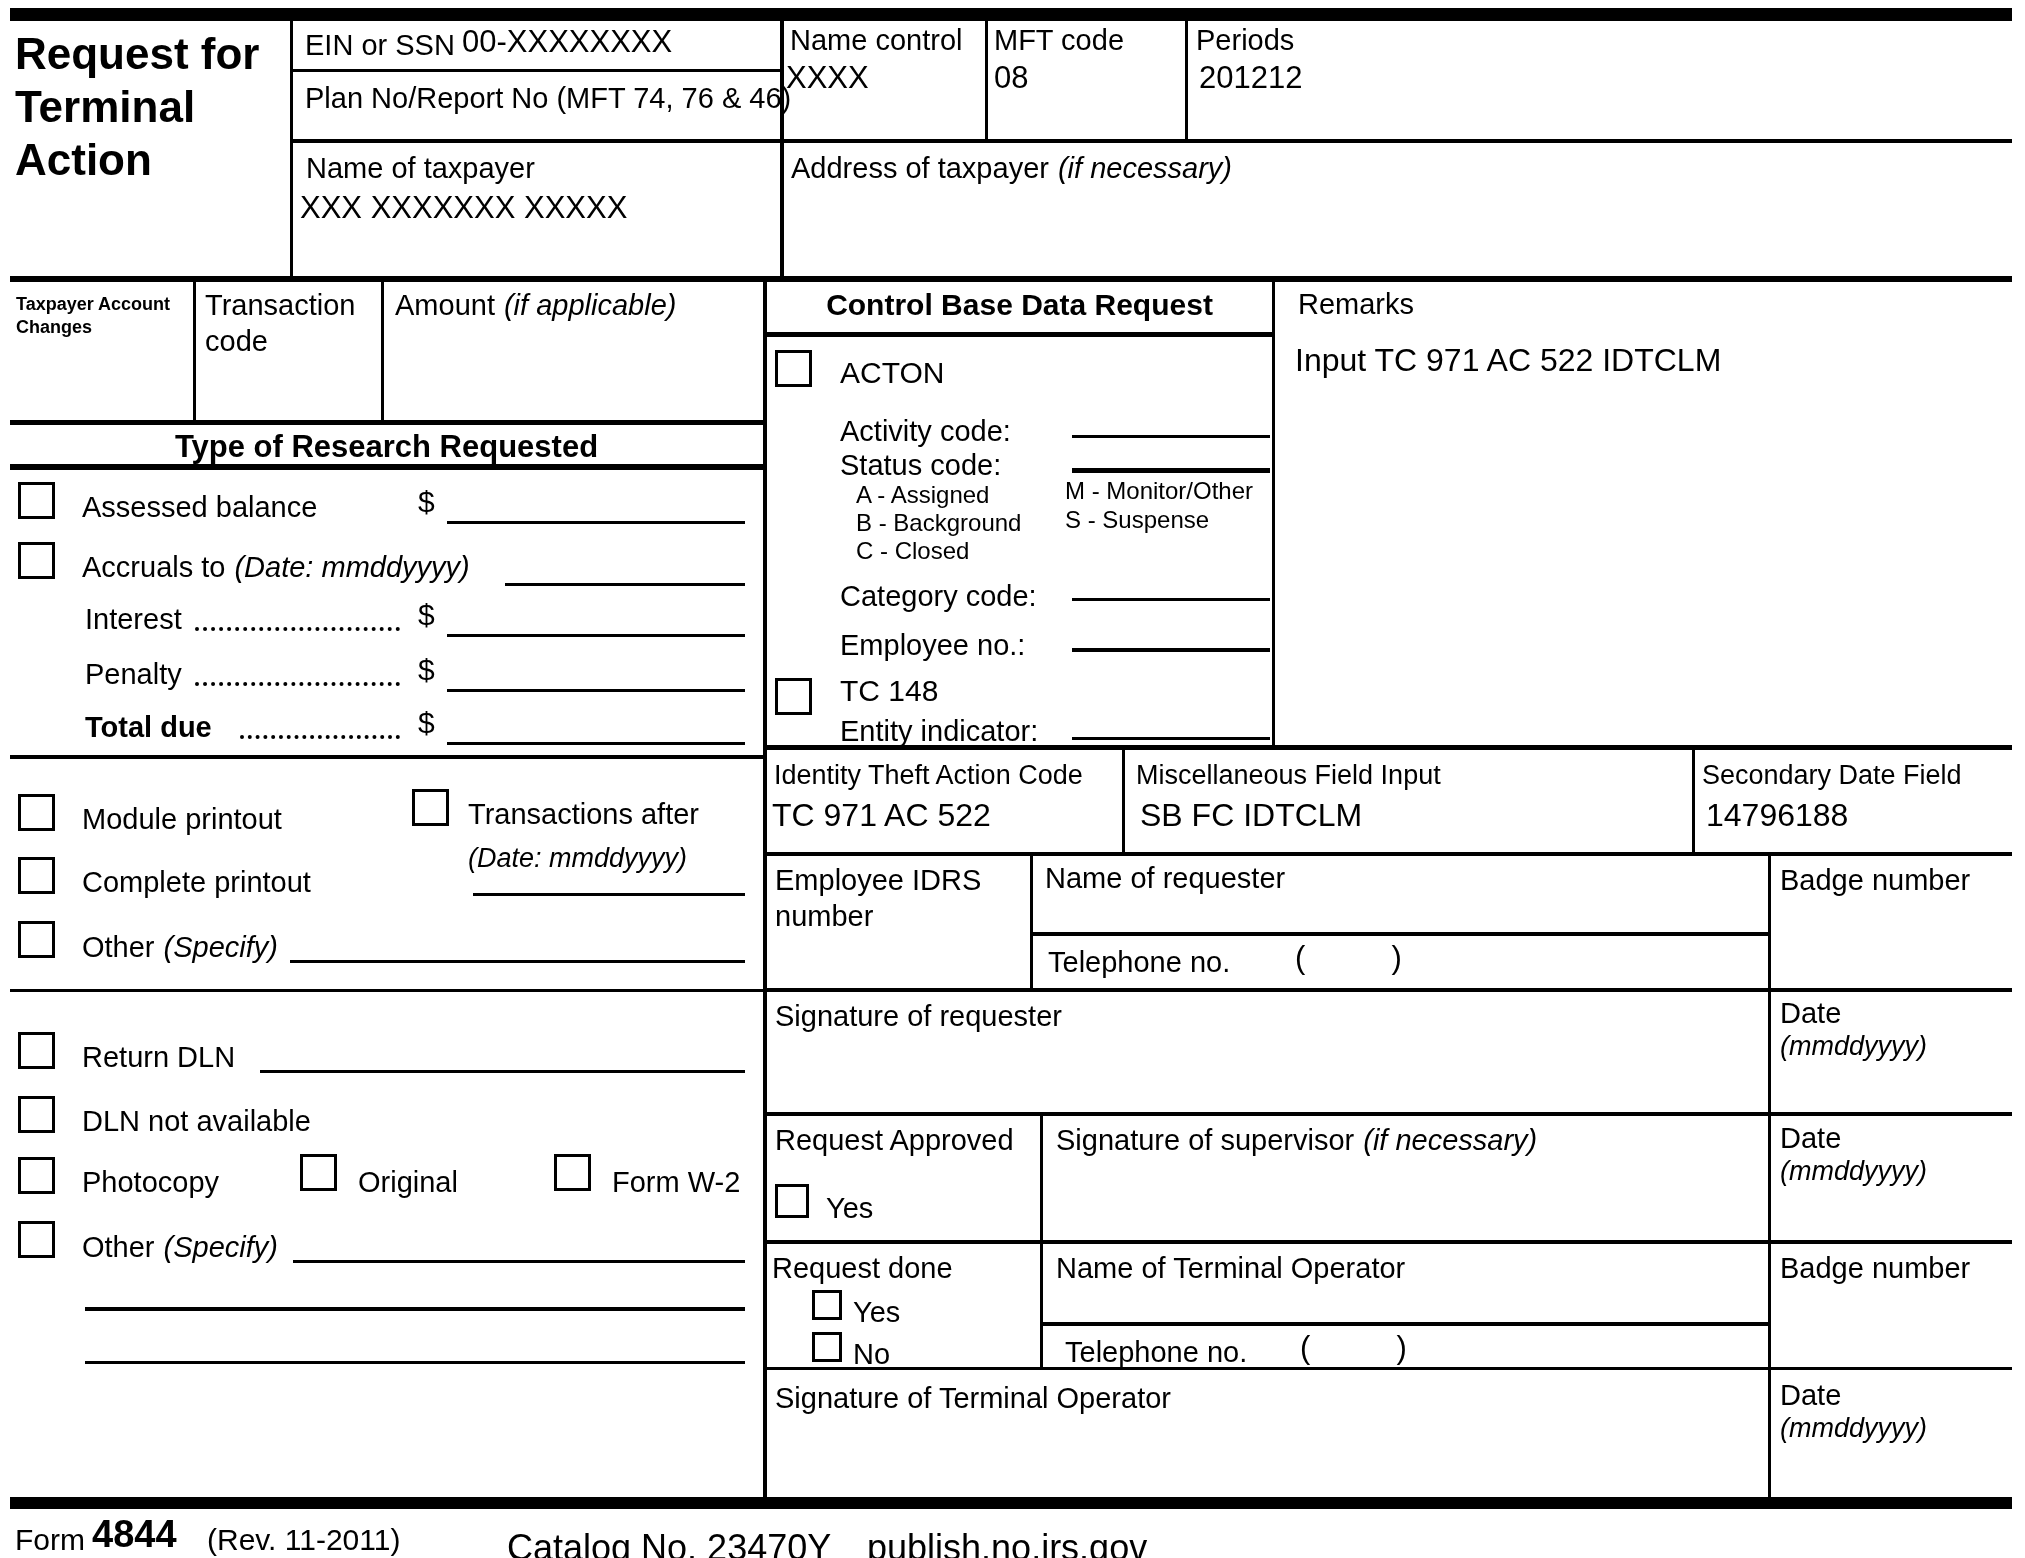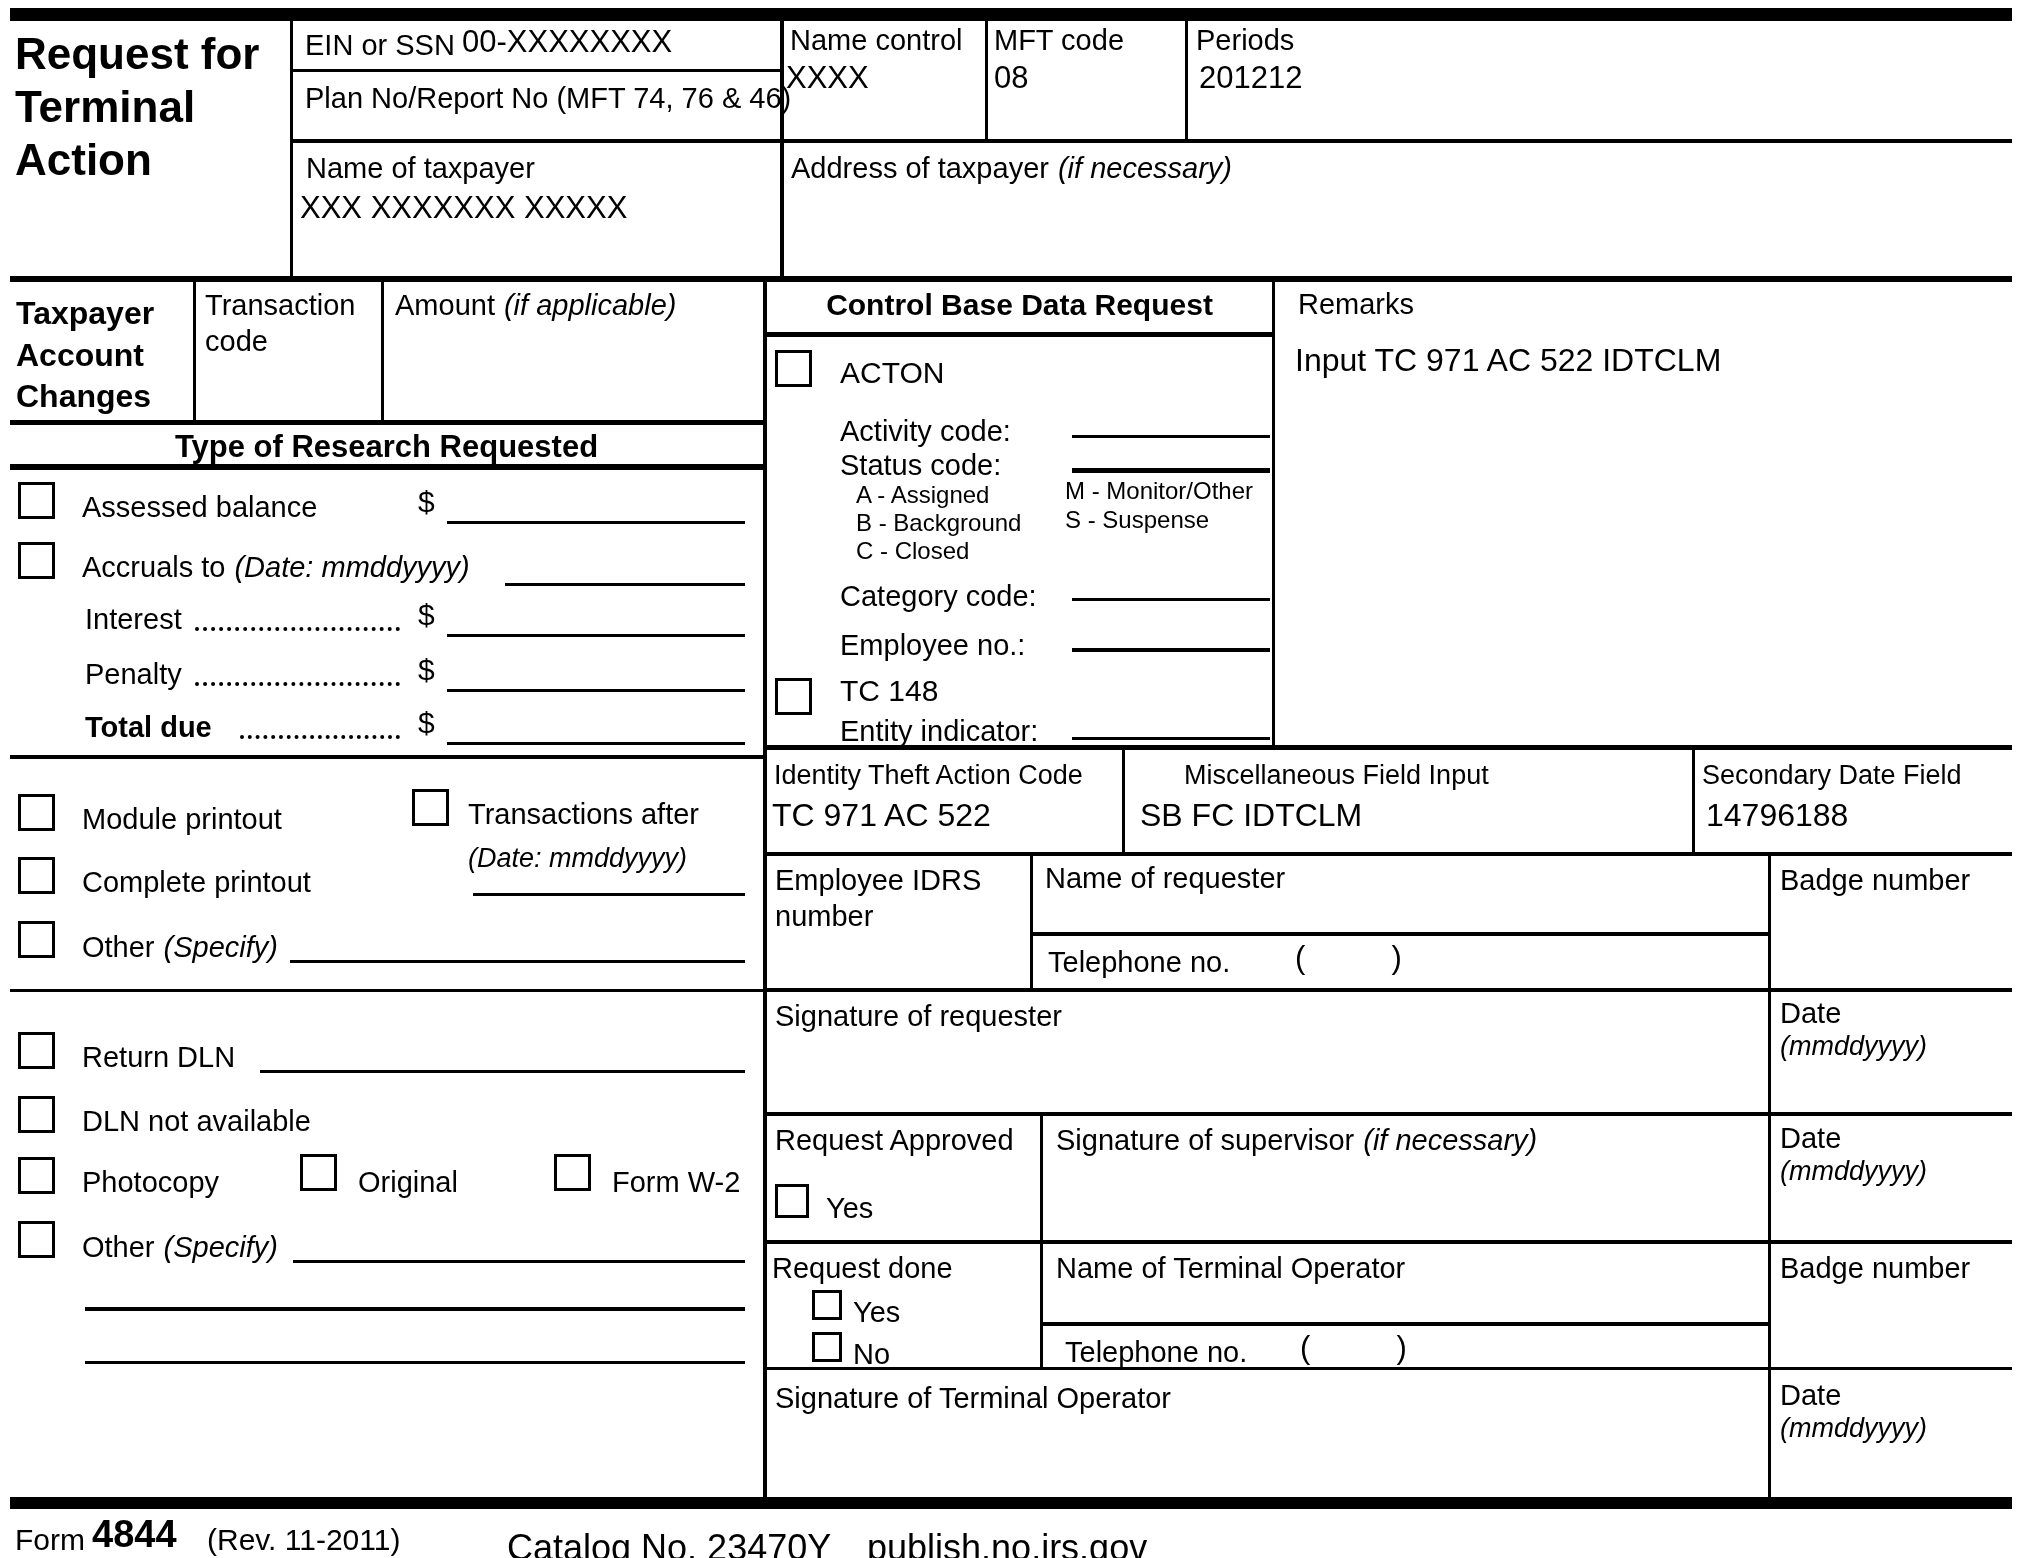--- a/index.html
+++ b/index.html
@@ -57,21 +57,21 @@
 
   <div class="abs t29" style="left:306px;top:150px;">Name of taxpayer</div>
   <div class="abs t31" style="left:300px;top:190px;">XXX XXXXXXX XXXXX</div>
   <div class="abs t29" style="left:791px;top:150px;">
     <span>Address of taxpayer</span><span class="note">(if necessary)</span>
   </div>
 
   <div class="vl" style="left:193px;top:282px;width:3px;height:138px;"></div>
   <div class="vl" style="left:381px;top:282px;width:3px;height:138px;"></div>
   <div class="hl" style="left:10px;top:420px;width:757px;height:5px;"></div>
-  <div class="abs b" style="left:16px;top:293px;width:168px;font-size:32px;line-height:1.3;">Taxpayer Account Changes</div>
+  <div class="abs b" style="left:16px;top:293px;width:168px;font-size:18px;line-height:1.3;">Taxpayer Account Changes</div>
   <div class="abs t29" style="left:205px;top:287px;width:168px;">Transaction code</div>
   <div class="abs t29" style="left:395px;top:287px;">
     <span>Amount</span><span class="note">(if applicable)</span>
   </div>
 
   <div class="abs t31 b ctr" style="left:10px;top:429px;width:753px;">Type of Research Requested</div>
   <div class="hl" style="left:10px;top:464px;width:757px;height:6px;"></div>
 
   <div class="cb" style="left:18px;top:482px;"></div>
   <div class="abs t29" style="left:82px;top:489px;">Assessed balance</div>
@@ -175,21 +175,21 @@
 
   <div class="abs t29" style="left:1298px;top:286px;">Remarks</div>
   <div class="abs t32" style="left:1295px;top:342px;">Input TC 971 AC 522 IDTCLM</div>
 
   <div class="hl" style="left:763px;top:745px;width:1249px;height:5px;"></div>
   <div class="hl" style="left:763px;top:852px;width:1249px;height:4px;"></div>
   <div class="vl" style="left:1122px;top:745px;width:3px;height:107px;"></div>
   <div class="vl" style="left:1692px;top:745px;width:3px;height:107px;"></div>
   <div class="abs t27" style="left:774px;top:760px;">Identity Theft Action Code</div>
   <div class="abs t32" style="left:772px;top:797px;">TC 971 AC 522</div>
-  <div class="abs t27" style="left:1136px;top:760px;margin-left:48px;">Miscellaneous Field Input</div>
+  <div class="abs t27" style="left:1136px;top:760px;">Miscellaneous Field Input</div>
   <div class="abs t32" style="left:1140px;top:797px;">SB FC IDTCLM</div>
   <div class="abs t27" style="left:1702px;top:760px;">Secondary Date Field</div>
   <div class="abs t32" style="left:1706px;top:797px;">14796188</div>
 
   <div class="vl" style="left:1030px;top:852px;width:3px;height:136px;"></div>
   <div class="vl" style="left:1768px;top:852px;width:3px;height:649px;"></div>
   <div class="hl" style="left:1030px;top:932px;width:741px;height:4px;"></div>
   <div class="hl" style="left:763px;top:988px;width:1249px;height:4px;"></div>
   <div class="abs t29" style="left:775px;top:862px;width:225px;">Employee IDRS number</div>
   <div class="abs t29" style="left:1045px;top:860px;">Name of requester</div>

